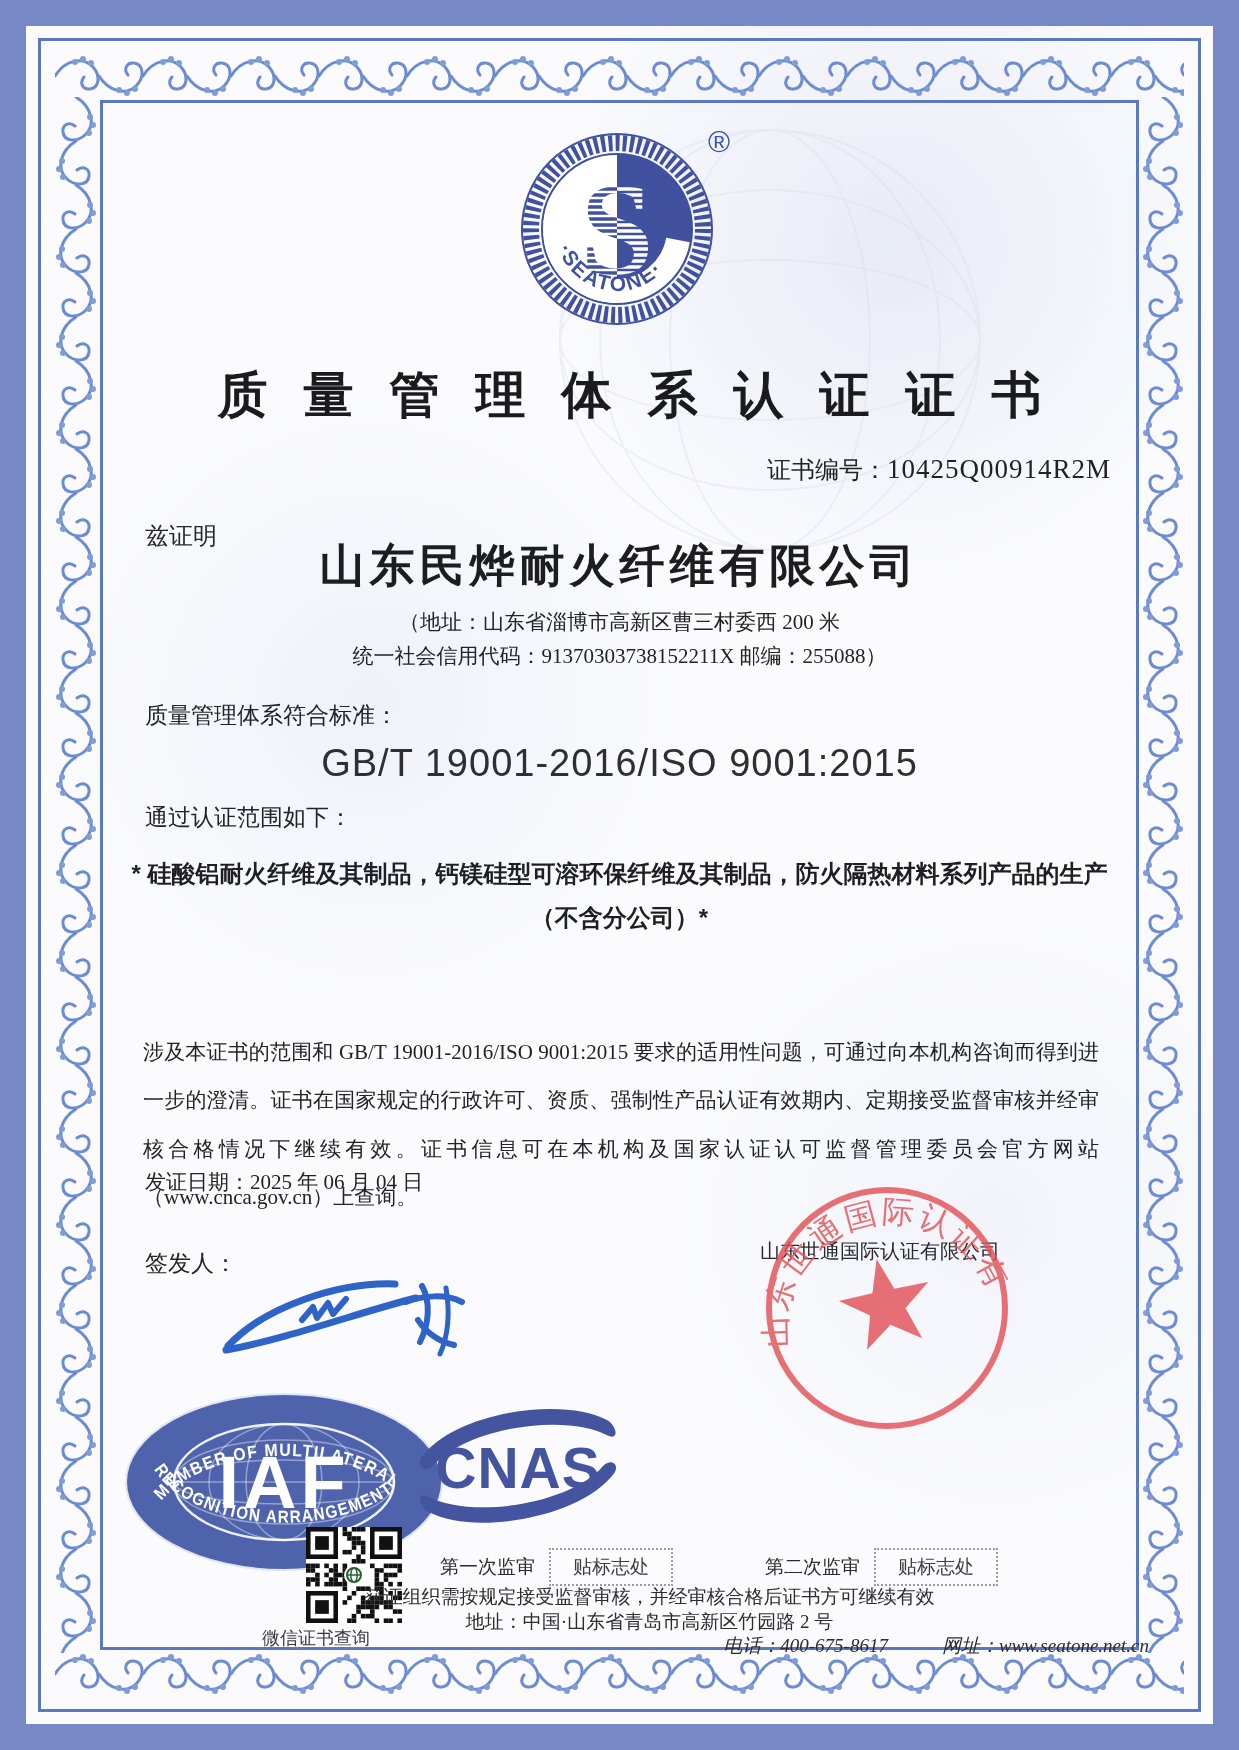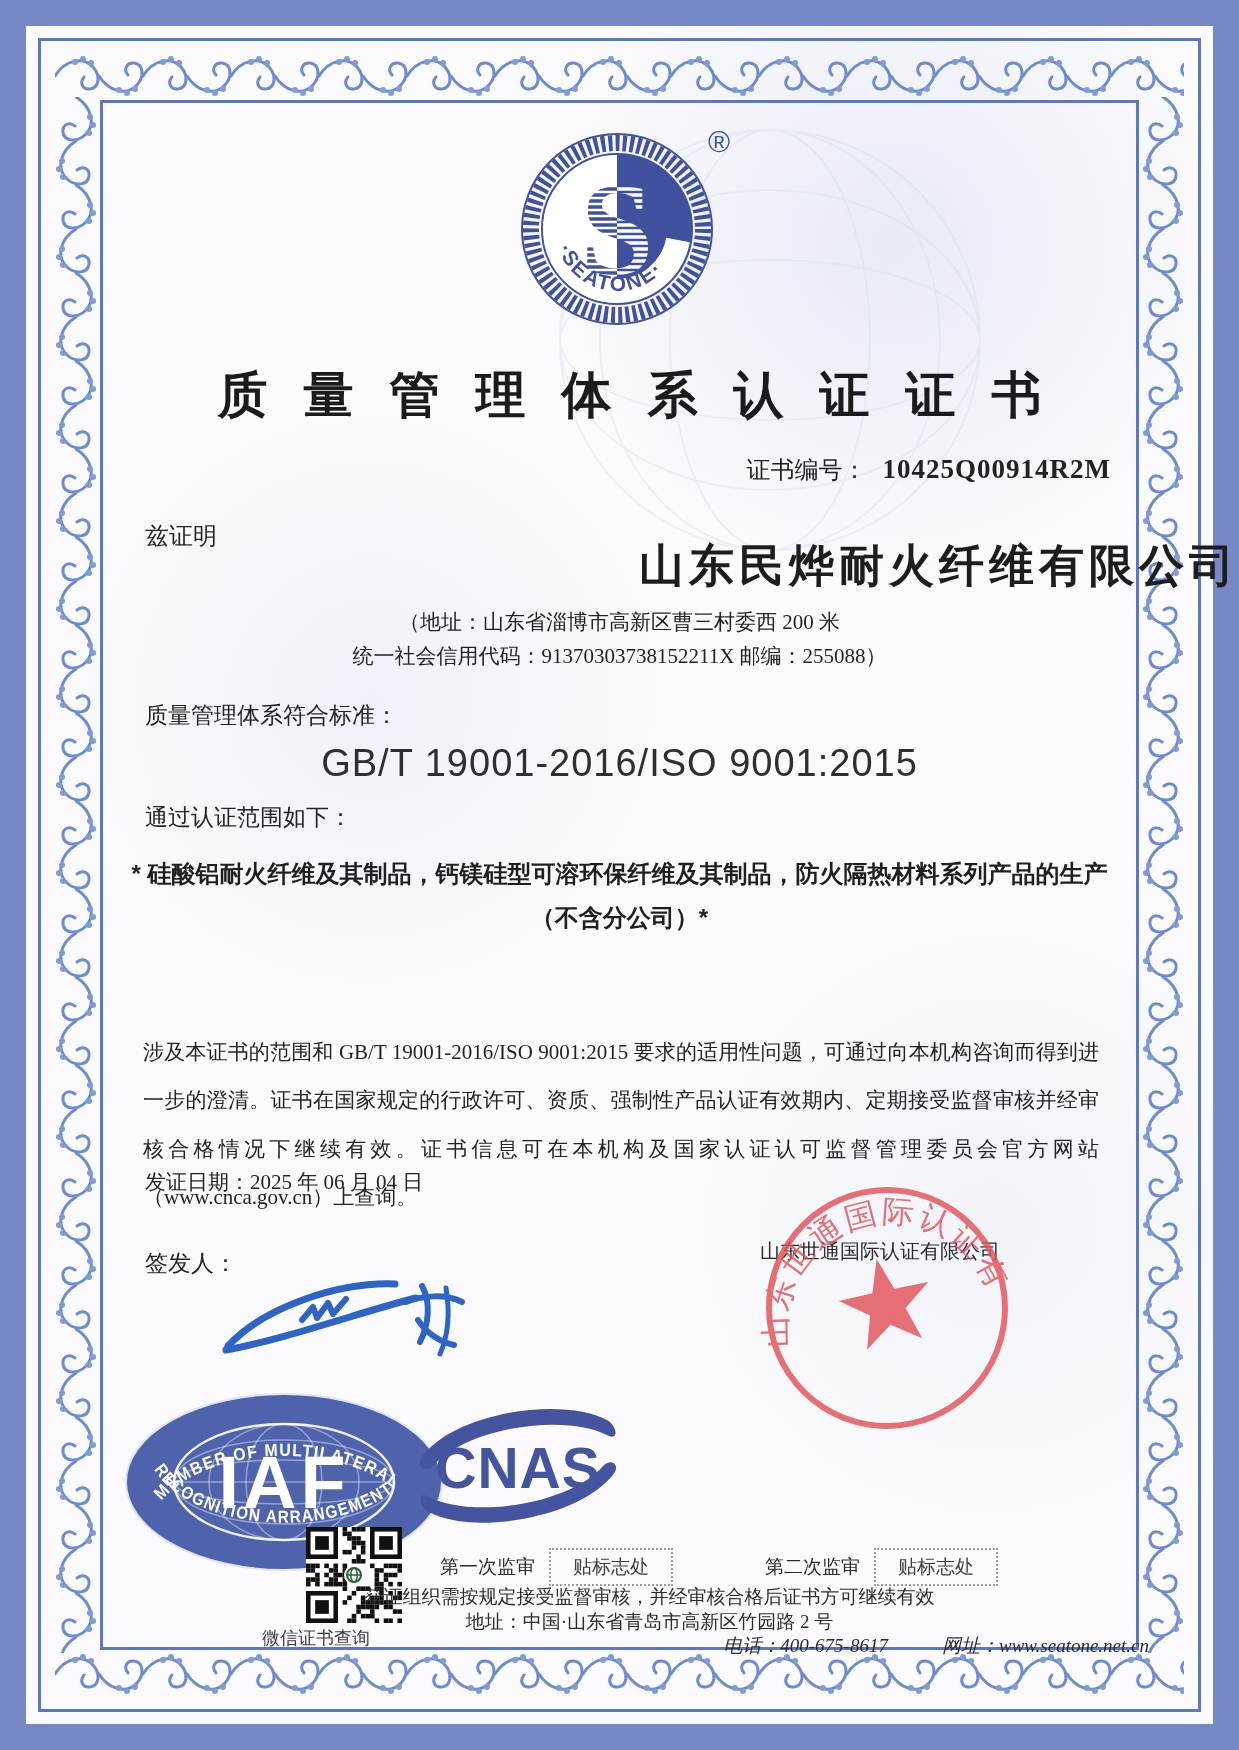--- a/index.html
+++ b/index.html
@@ -15,23 +15,23 @@
   .band{position:absolute;inset:0;border:26px solid #7689c6;pointer-events:none;}
   .line-outer{position:absolute;inset:38px;border:3px solid #5b79c1;pointer-events:none;}
   .line-inner{position:absolute;inset:100px;border:3px solid #5b79c1;pointer-events:none;}
   .strip{position:absolute;overflow:hidden;}
   .abs{position:absolute;}
   .watermark{position:absolute;left:470px;top:110px;opacity:.5;pointer-events:none;}
 
   .title{left:0;right:0;top:362px;text-align:center;font-size:50px;font-weight:600;
          letter-spacing:36px;padding-left:56px;color:#1b1b1e;}
   .certno{left:0;right:128px;top:454px;text-align:right;font-size:24px;color:#222;}
-  .certno b{font-size:27px;font-weight:700;letter-spacing:1px;margin-left:16px;}
+  .certno b{font-size:27px;font-weight:400;letter-spacing:1px;}
   .intro{left:145px;top:520px;font-size:24px;}
-  .company{left:0;right:0;top:536px;text-align:right;font-size:45px;font-weight:600;letter-spacing:5px;color:#1d1d20;}
+  .company{left:0;right:0;top:536px;text-align:center;font-size:45px;font-weight:600;letter-spacing:5px;color:#1d1d20;}
   .addr{left:0;right:0;text-align:center;font-size:21px;color:#232327;}
   .addr1{top:608px;} .addr2{top:642px;}
   .label-line{left:145px;font-size:23px;color:#232327;}
   .std-label{top:700px;} .scope-label{top:802px;}
   .std-value{left:0;right:0;top:742px;text-align:center;font-size:38px;color:#2e2e33;
              font-family:"Liberation Sans","DejaVu Sans",sans-serif;letter-spacing:1px;}
   .scope-text{left:128px;right:128px;top:852px;text-align:center;font-size:24px;font-weight:700;
               font-family:"Liberation Sans","DejaVu Sans",sans-serif;line-height:1.85;color:#1f1f23;}
   .legal{left:143px;right:140px;top:1028px;font-size:21px;line-height:2.3;text-align:justify;color:#232327;}
   .dates{left:145px;right:120px;top:1168px;display:flex;justify-content:space-between;font-size:21px;color:#232327;}

